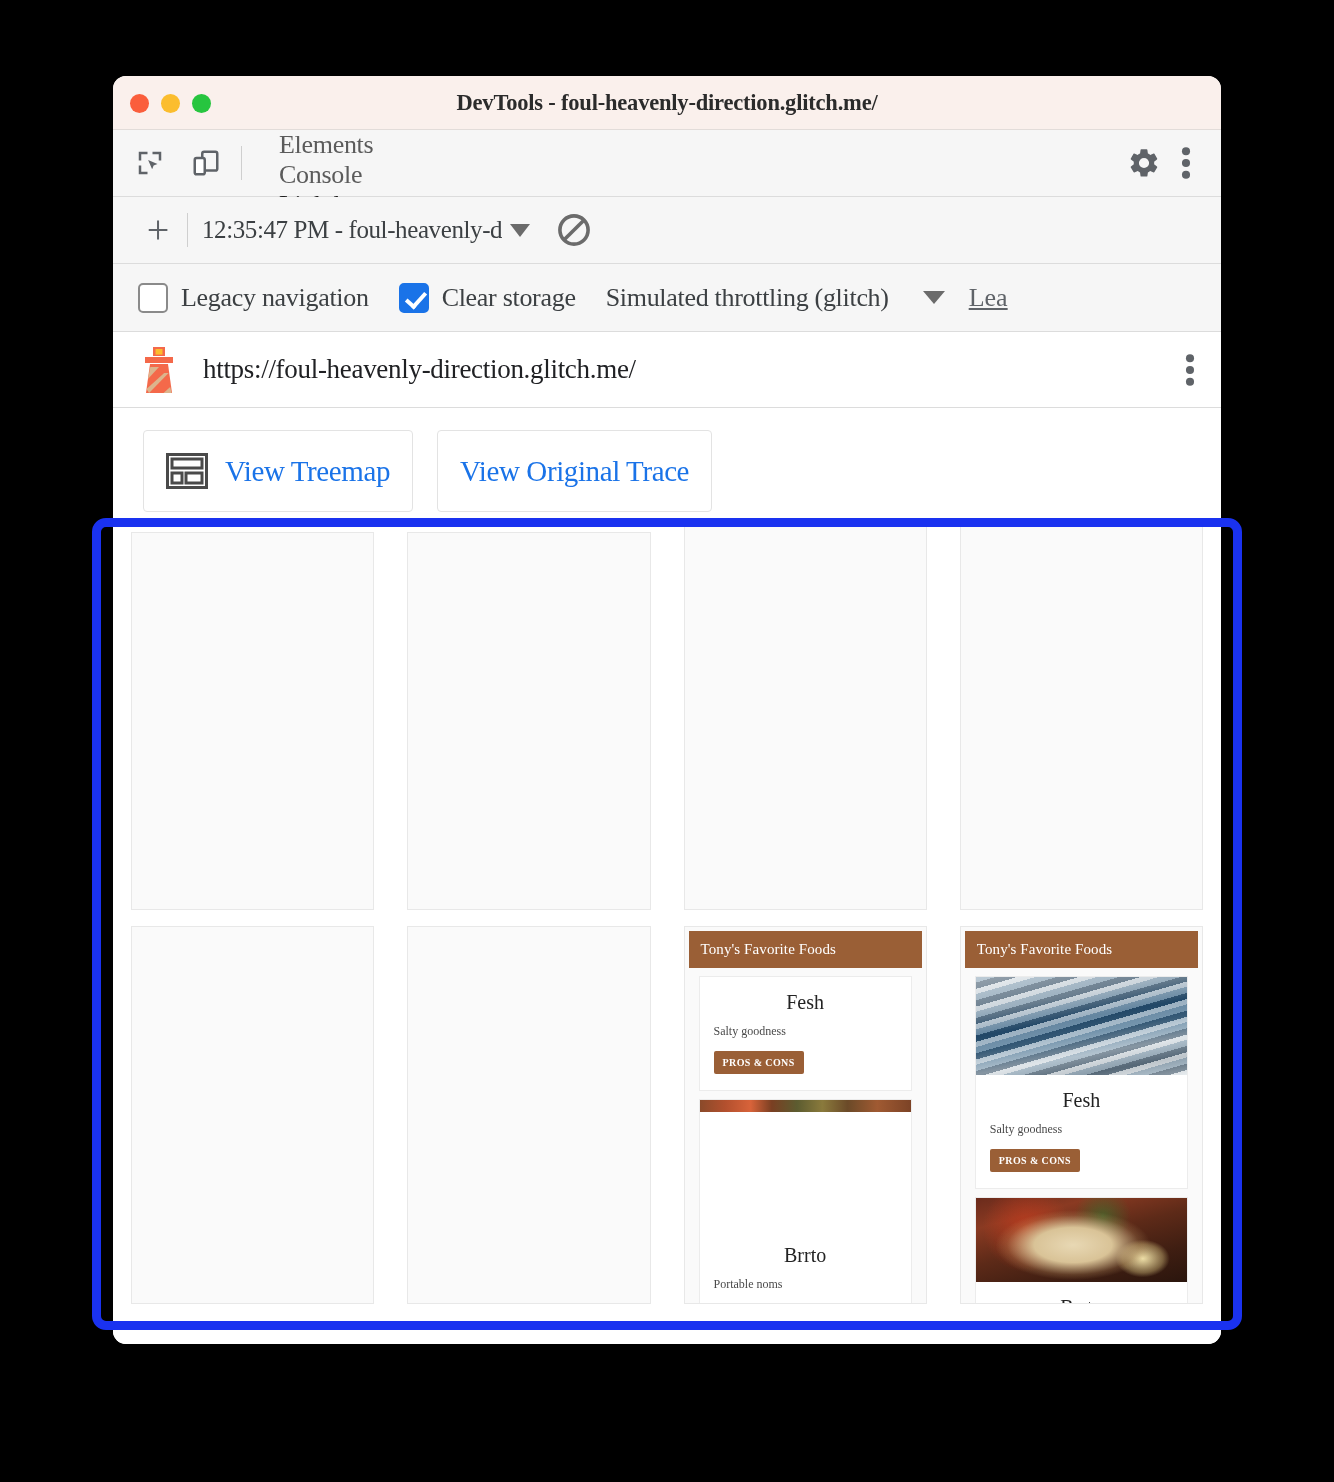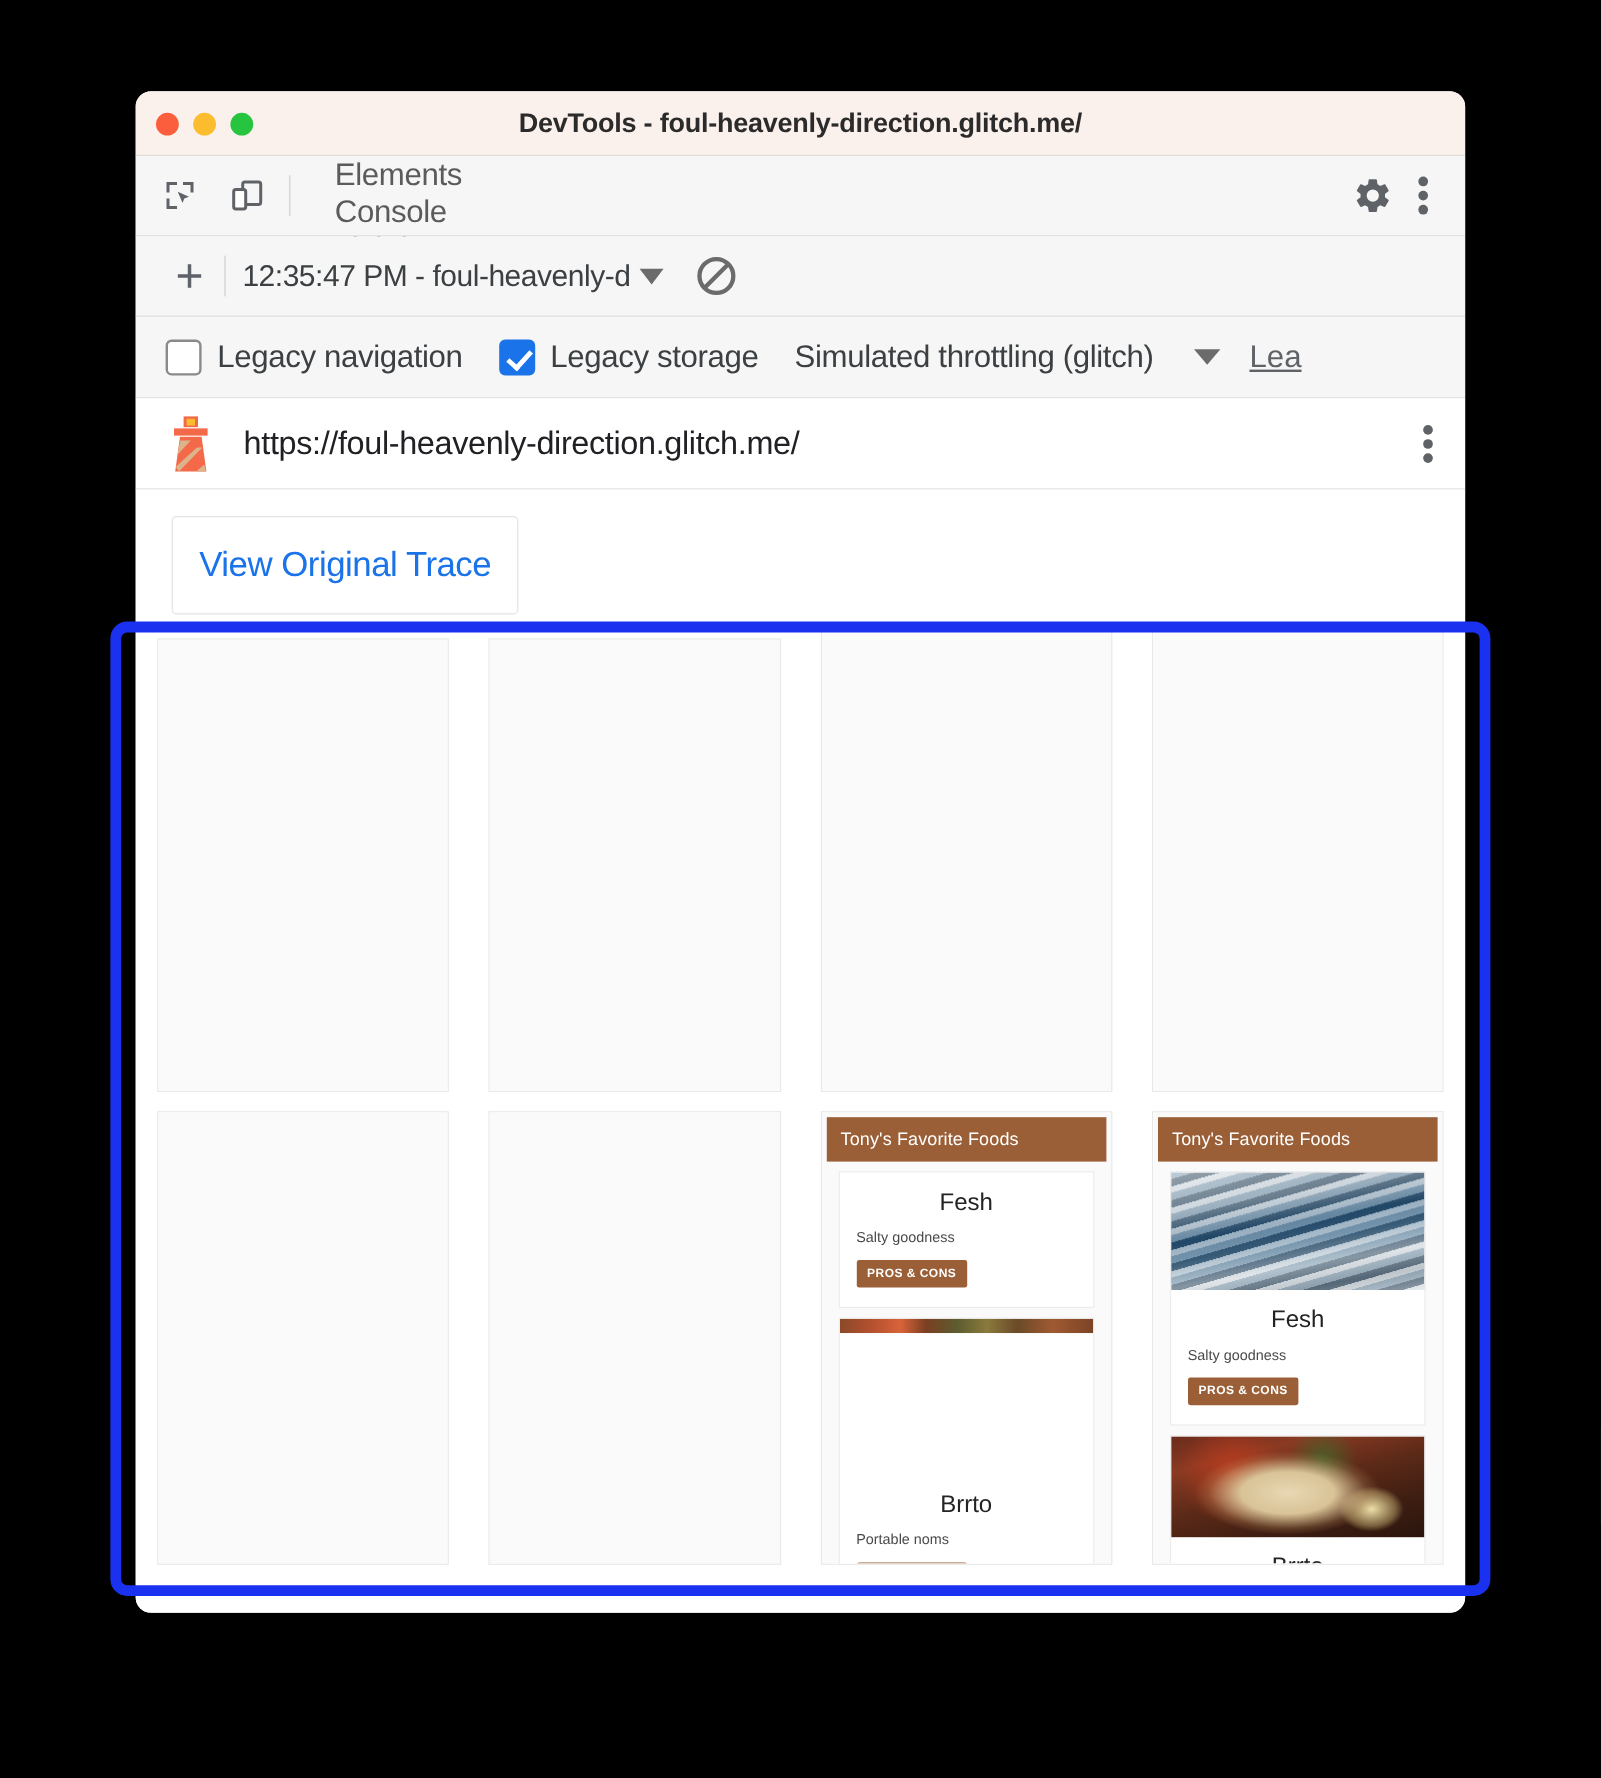--- a/index.html
+++ b/index.html
@@ -10,20 +10,21 @@
     background: #000000;
     font-family: "Liberation Sans", sans-serif;
     overflow: hidden;
   }
 
   #root {
     position: relative;
     width: 1334px;
     height: 1190px;
     background: #000000;
+    font-family: Liberation Serif, serif;
   }
 
   
   .window {
     position: absolute;
     left: 113px;
     top: 76px;
     width: 1108px;
     height: 1268px;
     background: #ffffff;
@@ -438,21 +439,21 @@
     </div>
 
     <div class="optbar">
       <div class="cb-wrap">
         <span class="cb"></span>
         <span class="opt-label">Legacy navigation</span>
       </div>
       <span class="gap-lg"></span>
       <div class="cb-wrap">
         <span class="cb checked"></span>
-        <span class="opt-label">Legacy storage</span>
+        <span class="opt-label">Clear storage</span>
       </div>
       <span class="gap-lg"></span>
       <div class="throttle-sel">
         <span class="opt-label">Simulated throttling (glitch)</span>
         <span class="caret-sm"></span>
       </div>
       <span class="lea-link">Lea</span>
     </div>
 
     <div class="urlbar">
@@ -473,20 +474,29 @@
           <circle cx="4" cy="13" r="3.1" fill="#5f6368"></circle>
           <circle cx="4" cy="22" r="3.1" fill="#5f6368"></circle>
         </svg>
       </div>
     </div>
 
     <div class="report">
 
       <div class="btn-row">
         <div class="rbtn">
+          <svg class="treemap-icon" viewBox="0 0 42 36">
+            <rect x="1.5" y="1.5" width="39" height="33" fill="none" stroke="#4a4a4a" stroke-width="3"></rect>
+            <rect x="6" y="6" width="30" height="9" fill="#ffffff" stroke="#4a4a4a" stroke-width="3"></rect>
+            <rect x="6" y="20" width="10" height="10" fill="#ffffff" stroke="#4a4a4a" stroke-width="3"></rect>
+            <rect x="20" y="20" width="16" height="10" fill="#ffffff" stroke="#4a4a4a" stroke-width="3"></rect>
+          </svg>
+          <span class="label">View Treemap</span>
+        </div>
+        <div class="rbtn">
           <span class="label">View Original Trace</span>
         </div>
       </div>
 
       <div class="filmstrip">
         <div class="fs-grid">
 
           <div class="shot">
             <div class="page"></div>
           </div>

